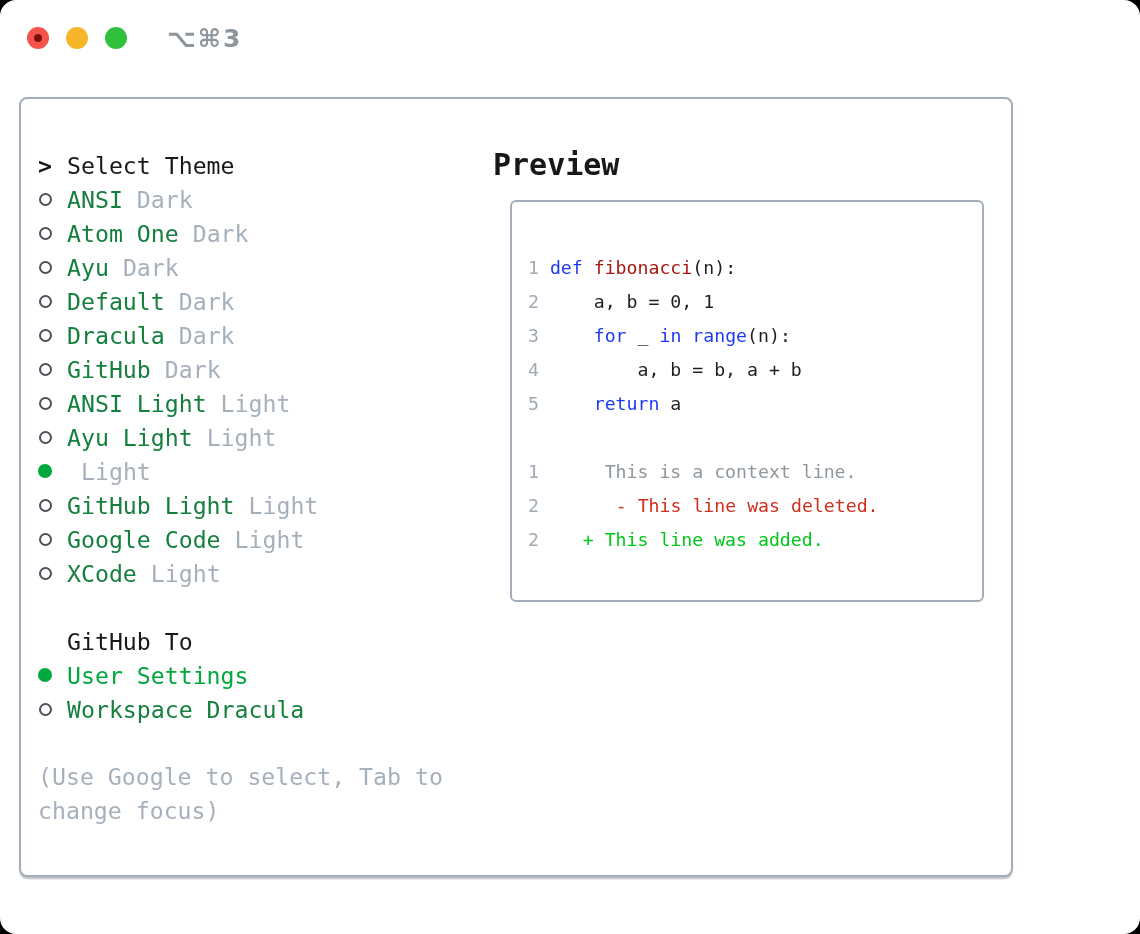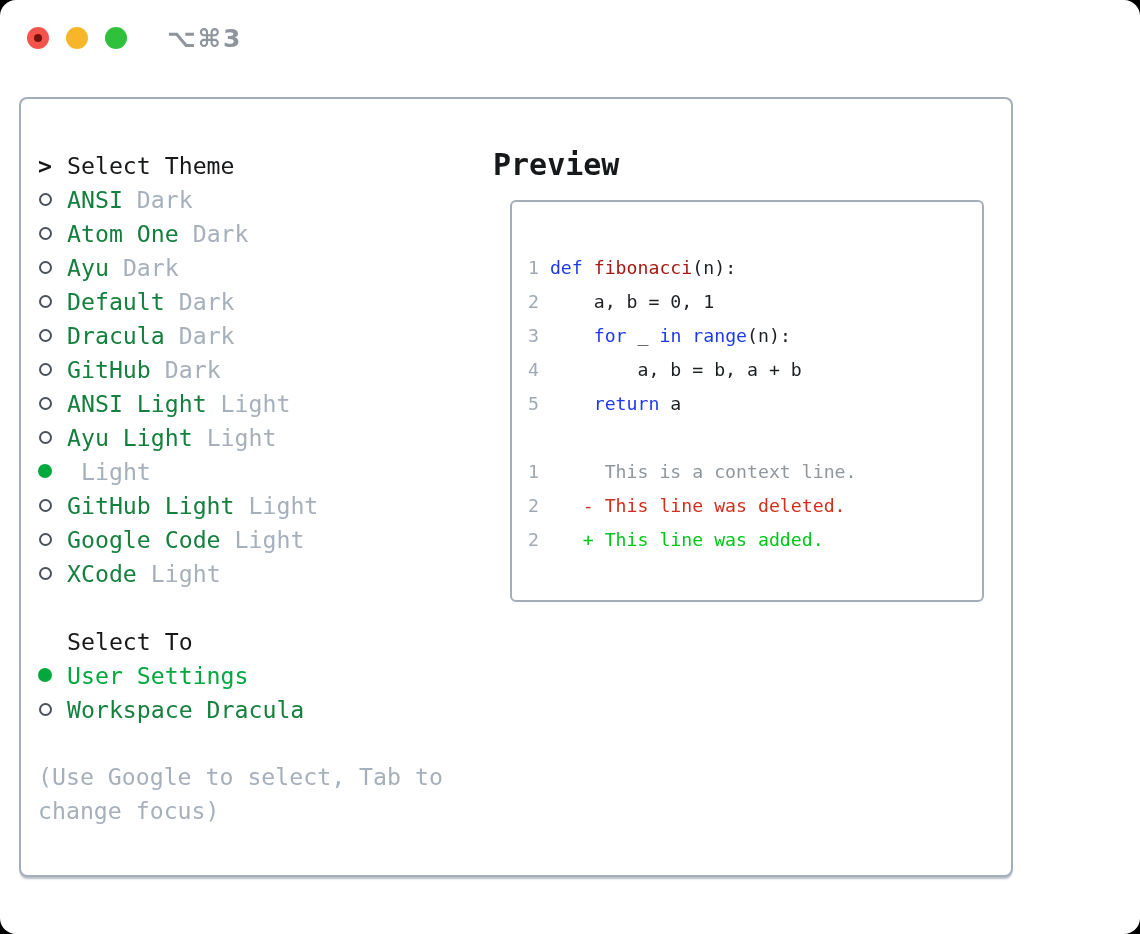--- a/index.html
+++ b/index.html
@@ -57,21 +57,21 @@
   }
   .preview-content{
     padding:49px 10px 0 16px;font-size:18.2px;line-height:34px;white-space:pre;
   }
   .pline{height:34px;}
   .gutter{color:#9fa9b5;}
   .c-code{color:#1c1f23;}
   .c-kw{color:var(--keyword-blue);}
   .c-fn{color:var(--function-red);}
   .c-ctx{color:#8e969e;}
-  .c-del{color:var(--deleted-red);}
+  .c-del{color:var(--deleted-red);margin-left:33px;}
   .c-add{color:var(--added-green);}
 </style>
 </head>
 <body>
 
 <div class="window">
 
   <div class="traffic">
     <div class="light light-close">
         <span class="inner"></span>
@@ -101,21 +101,21 @@
         <div class="lrow"><span class="cell-icon"><span class="radio sel"></span></span><span class="tag">Light</span></div>
         <div class="lrow"><span class="cell-icon"><span class="radio"></span></span><span class="nm">GitHub Light</span><span class="tag">Light</span></div>
         <div class="lrow"><span class="cell-icon"><span class="radio"></span></span><span class="nm">Google Code</span><span class="tag">Light</span></div>
         <div class="lrow"><span class="cell-icon"><span class="radio"></span></span><span class="nm">XCode</span><span class="tag">Light</span></div>
       </div>
 
     <div class="spacer"></div>
 
     <div class="lrow">
       <span class="cell-icon"></span>
-      <span class="subhd">Select To</span>
+      <span class="subhd">GitHub To</span>
     </div>
 
     <div id="apply-list">
         <div class="lrow"><span class="cell-icon"><span class="radio sel"></span></span><span class="nm sel">User Settings</span></div>
         <div class="lrow"><span class="cell-icon"><span class="radio"></span></span><span class="nm">Workspace Dracula</span></div>
       </div>
 
     <div class="spacer"></div>
 
     <div class="help">(Use Google to select, Tab to change focus)</div>

